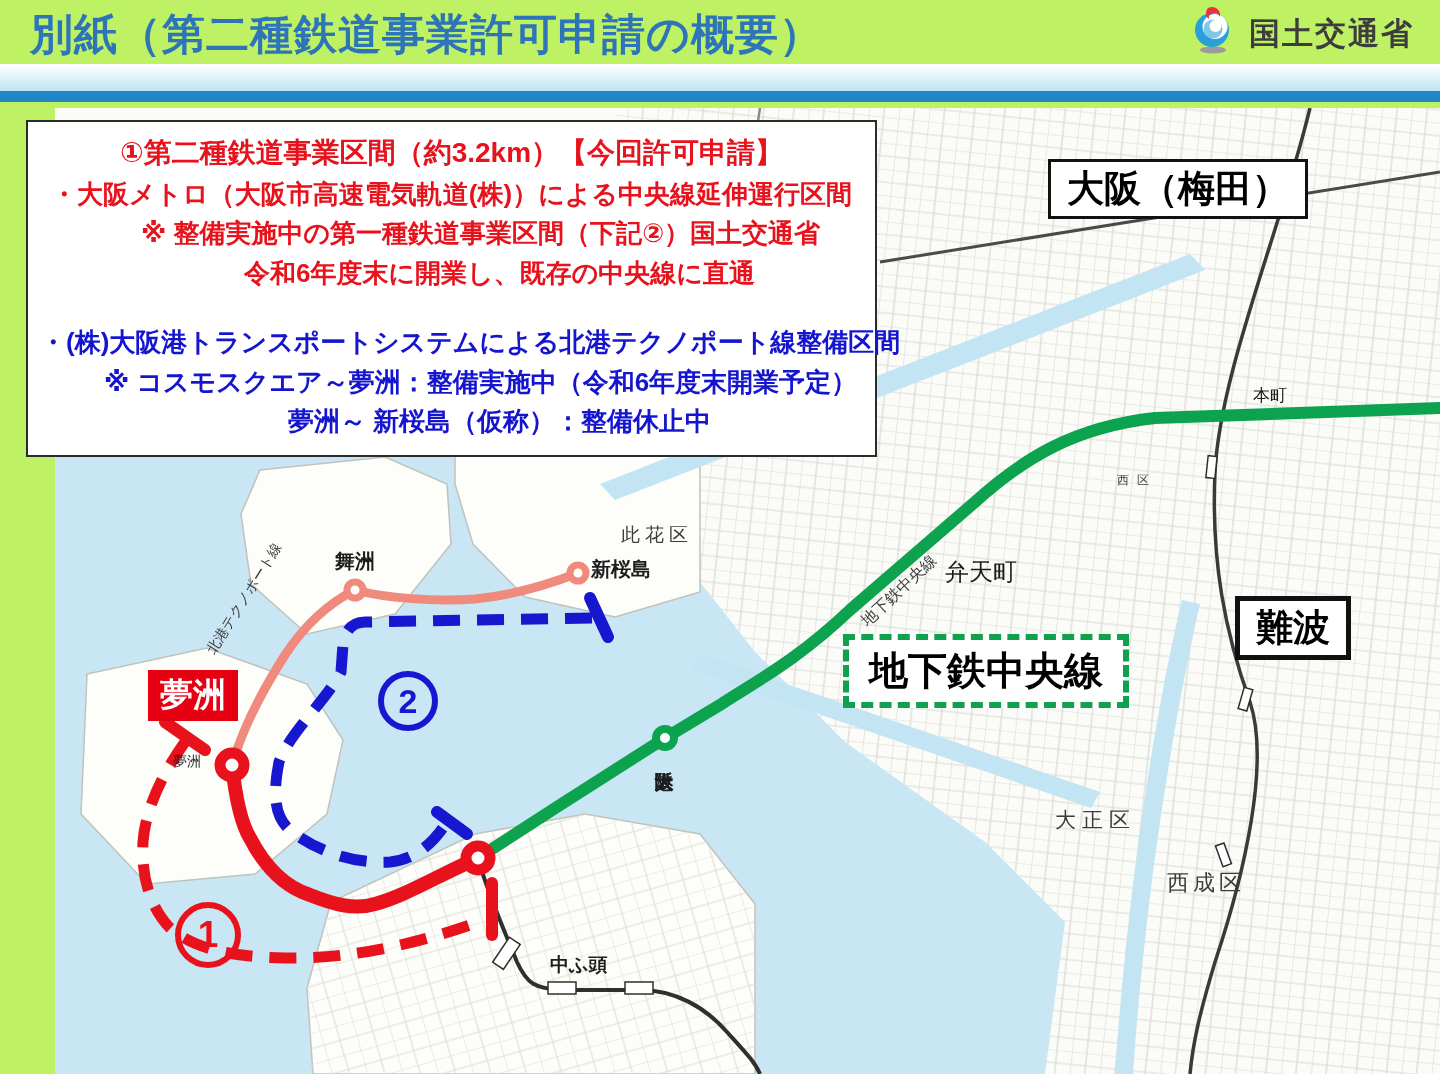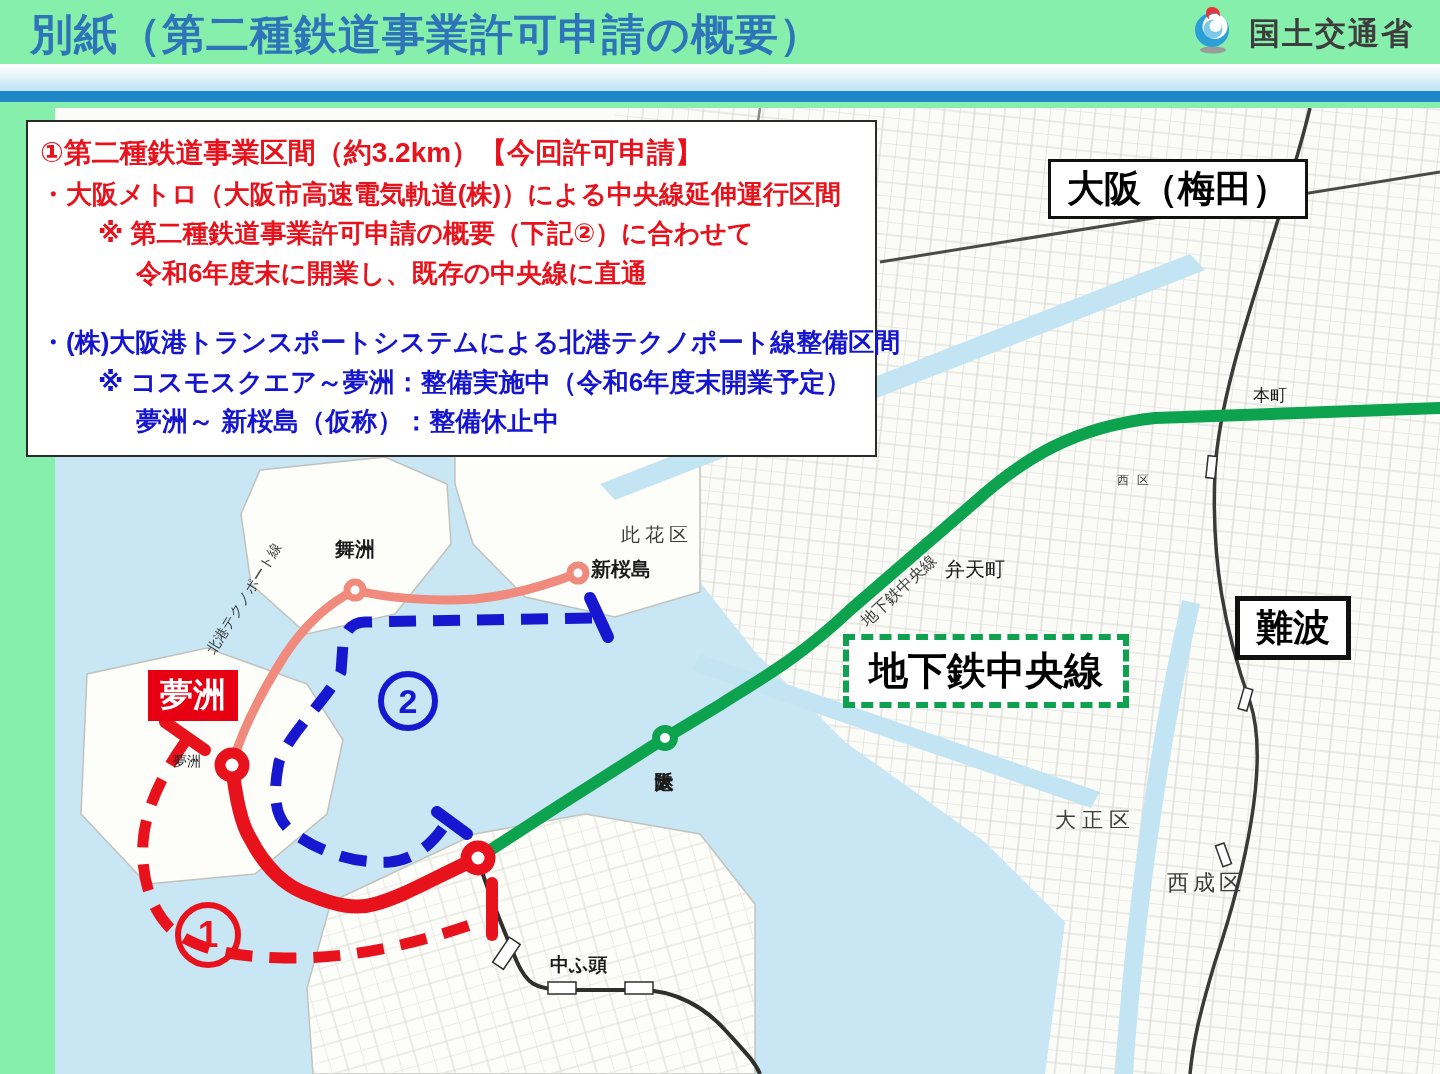--- a/index.html
+++ b/index.html
@@ -1,29 +1,29 @@
 <!DOCTYPE html>
 <html><head>
 <meta charset="utf-8">
 <style>
   html,body{margin:0;padding:0;}
-  .page{position:relative;width:1440px;height:1074px;background:#86efac;overflow:hidden;
+  .page{position:relative;width:1440px;height:1074px;background:#bef264;overflow:hidden;
         font-family:"Liberation Sans","DejaVu Sans",sans-serif;}
   
   .title{position:absolute;left:30px;top:6px;margin:0;font-size:43px;font-weight:bold;
          color:#2e74b9;letter-spacing:1px;white-space:nowrap;z-index:6;}
   .band{position:absolute;left:0;top:64px;width:1440px;height:27px;
         background:linear-gradient(180deg,#ffffff 0%,#e8f5fb 40%,#bfe3f2 100%);z-index:5;}
   .bluebar{position:absolute;left:0;top:91px;width:1440px;height:11px;background:#1f87c7;z-index:5;}
   .agency{position:absolute;right:26px;top:4px;display:flex;align-items:center;gap:10px;z-index:6;}
   .agency .txt{font-size:31px;color:#3d3d3d;font-weight:600;letter-spacing:2px;margin-top:7px;}
   
   .info{position:absolute;left:26px;top:120px;width:851px;height:337px;background:#ffffff;
         border:2px solid #2b2b2b;padding:10px 12px;box-sizing:border-box;z-index:4;}
-  .info p{margin:0;font-weight:bold;font-size:26px;line-height:1.52;white-space:nowrap;}
+  .info p{margin:0;font-weight:bold;font-size:26px;line-height:1.52;white-space:nowrap;text-align:center;}
   .info p.head{font-size:28px;}
   .sec1{color:#e8121c;}
   .sec2{color:#1515d0;margin-top:30px;}
   .ind1{padding-left:58px;}
   .ind2{padding-left:96px;}
   
   .map{position:absolute;left:55px;top:108px;width:1385px;height:966px;z-index:1;}
   .map svg{position:absolute;left:0;top:0;}
   .ml{position:absolute;white-space:nowrap;z-index:3;}
   .box-label{background:#fff;border:3px solid #111;color:#000;font-weight:bold;font-size:37px;
@@ -127,40 +127,40 @@
 
     <div class="ml box-label" style="left:993px;top:51px;">大阪（梅田）</div>
     <div class="ml box-label namba" style="left:1180px;top:488px;">難波</div>
     <div class="ml green-dash" style="left:788px;top:526px;">地下鉄中央線</div>
 
     <div class="ml red-label" style="left:93px;top:562px;">夢洲</div>
 
     <div class="circle-marker m1" style="left:120px;top:794px;">1</div>
     <div class="circle-marker m2" style="left:323px;top:563px;">2</div>
 
-    <div class="ml map-text t-bold" style="left:280px;top:428px;font-size:20px;">舞洲</div>
+    <div class="ml map-text t-bold" style="left:280px;top:440px;font-size:20px;">舞洲</div>
     <div class="ml map-text t-bold" style="left:536px;top:448px;font-size:20px;">新桜島</div>
     <div class="ml map-text district" style="left:566px;top:414px;font-size:19px;letter-spacing:5px;">此花区</div>
     <div class="ml map-text district" style="left:1062px;top:364px;font-size:12px;letter-spacing:8px;">西区</div>
-    <div class="ml map-text" style="left:890px;top:448px;font-size:20px;">弁天町</div>
+    <div class="ml map-text" style="left:890px;top:448px;font-size:24px;">弁天町</div>
     <div class="ml map-text" style="left:1198px;top:276px;font-size:17px;">本町</div>
     <div class="ml map-text t-bold vert" style="left:596px;top:648px;font-size:19px;">大阪港</div>
     <div class="ml map-text district" style="left:1000px;top:698px;font-size:21px;letter-spacing:6px;">大正区</div>
     <div class="ml map-text district" style="left:1112px;top:760px;font-size:22px;letter-spacing:4px;">西成区</div>
     <div class="ml map-text t-bold" style="left:456px;top:844px;font-size:19px;margin-left:39px;">中ふ頭</div>
     <div class="ml map-text" style="left:118px;top:645px;font-size:14px;">夢洲</div>
     <div class="ml map-text" style="left:148px;top:540px;font-size:14px;color:#3a3a3a;transform:rotate(-58deg);transform-origin:left top;">北港テクノポート線</div>
     <div class="ml map-text" style="left:802px;top:508px;font-size:16px;color:#3a3a3a;transform:rotate(-43deg);transform-origin:left top;">地下鉄中央線</div>
   </div>
 
   <div class="info">
     <div class="sec1">
       <p class="head">①第二種鉄道事業区間（約3.2km）【今回許可申請】</p>
       <p>・大阪メトロ（大阪市高速電気軌道(株)）による中央線延伸運行区間</p>
-      <p class="ind1">※ 第二種鉄道事業許可申請の概要（下記②）に合わせて</p>
+      <p class="ind1">※ 整備実施中の第一種鉄道事業区間（下記②）国土交通省</p>
       <p class="ind2">令和6年度末に開業し、既存の中央線に直通</p>
     </div>
     <div class="sec2">
       <p>・(株)大阪港トランスポートシステムによる北港テクノポート線整備区間</p>
       <p class="ind1">※ コスモスクエア～夢洲：整備実施中（令和6年度末開業予定）</p>
       <p class="ind2">夢洲～ 新桜島（仮称）：整備休止中</p>
     </div>
   </div>
 
 </div>

